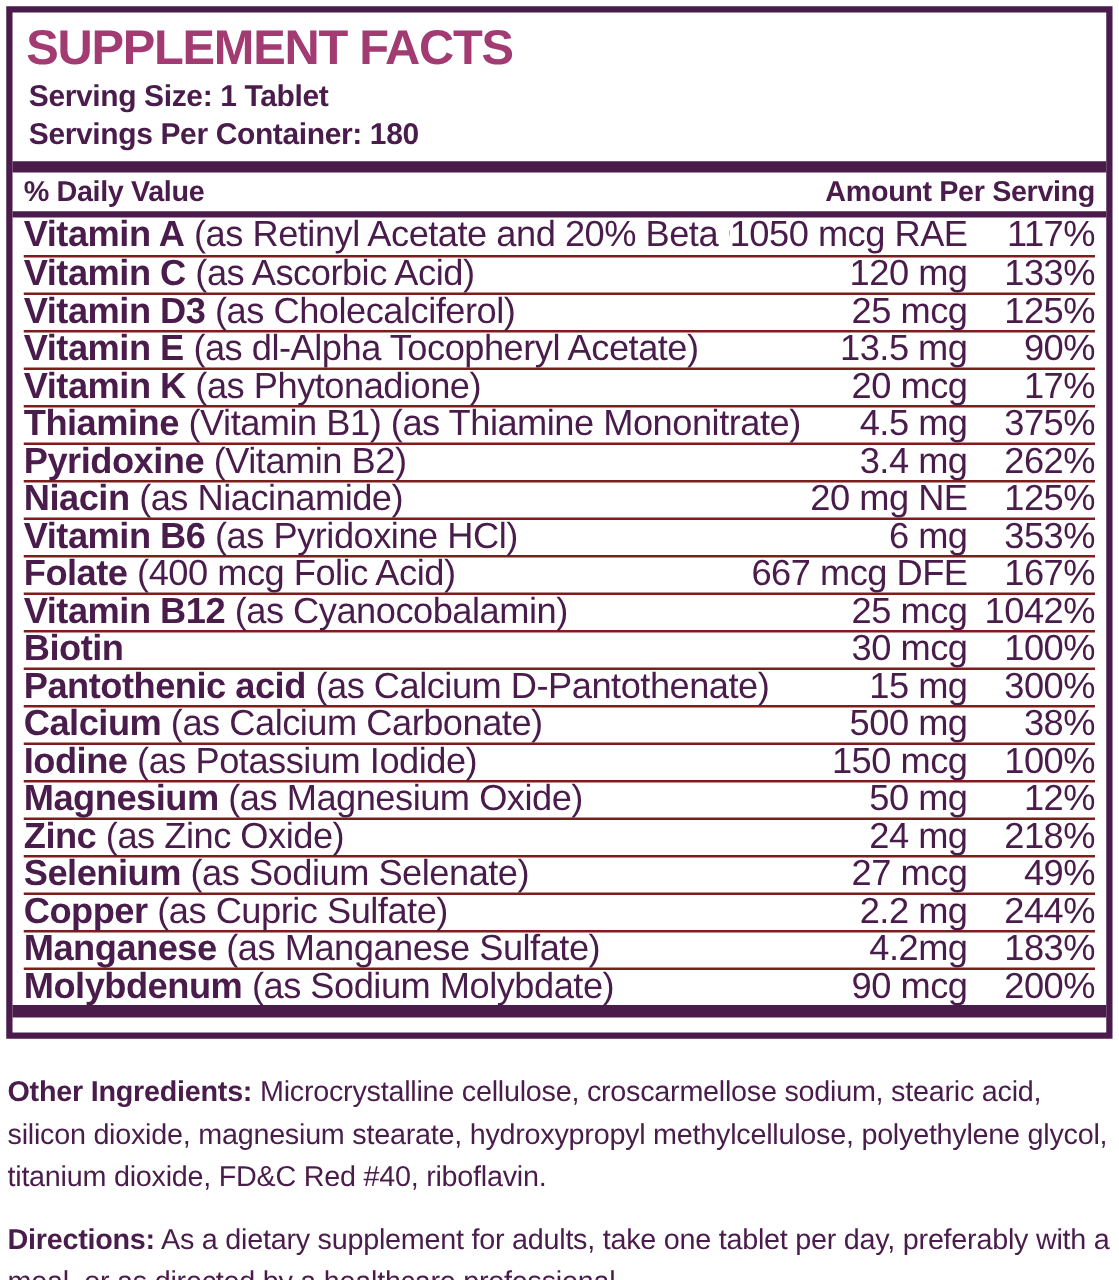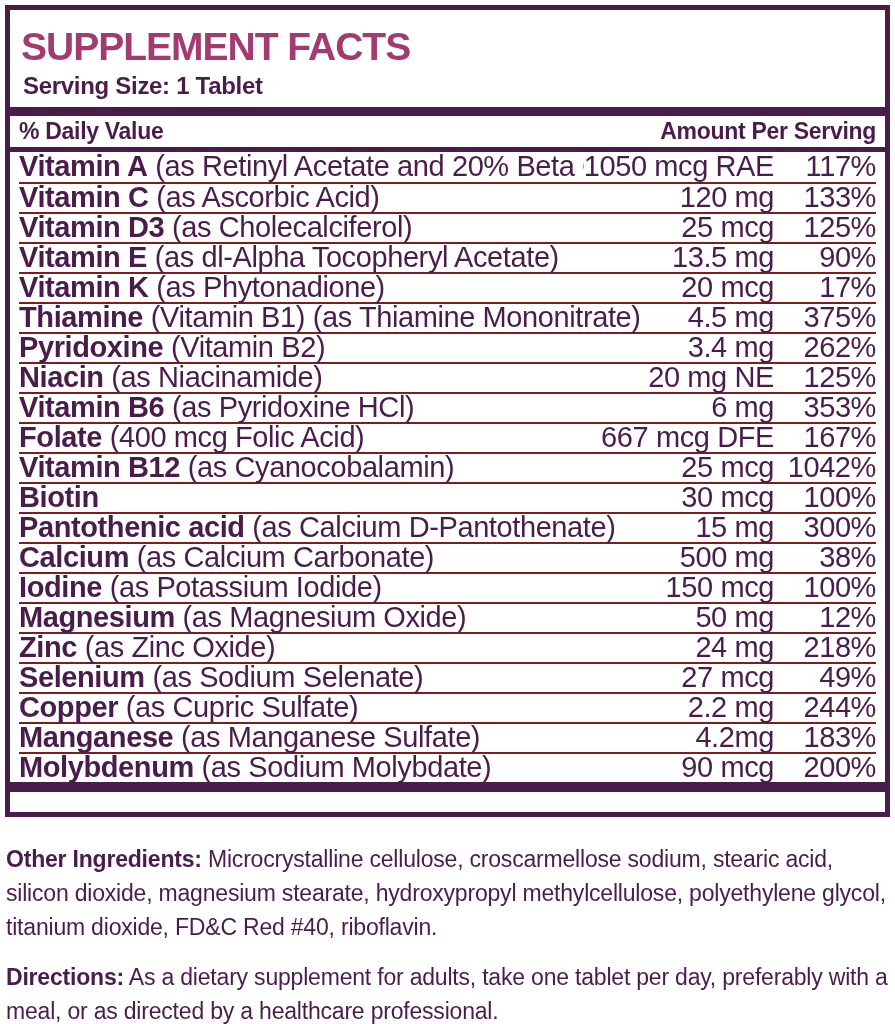--- a/index.html
+++ b/index.html
@@ -14,21 +14,21 @@
     width: 895px;
     height: 1024px;
     background: #ffffff;
     overflow: hidden;
   }
   .facts-box {
     box-sizing: border-box;
     margin: 5px 5px 0 5px;
     width: 885px;
     border: 5px solid #4A1C4B;
-    padding: 12px 9px;
+    padding: 4px 9px;
     background: #ffffff;
   }
   .title {
     color: #A33B73;
     font-size: 39px;
     font-weight: bold;
     letter-spacing: -1px;
     line-height: 1.05;
     margin: 5px 0 3px 2px;
     white-space: nowrap;
@@ -95,20 +95,21 @@
 <body>
 
 <div class="page">
 
   <div class="facts-box">
 
     <div class="title">SUPPLEMENT FACTS</div>
 
     <div class="serving-line">Serving Size: 1 Tablet</div>
 
+    <div class="serving-line">Servings Per Container: 180</div>
 
     <div class="bar bar-thick"></div>
 
     <div class="facts-header">
       <span>% Daily Value</span>
       <span>Amount Per Serving</span>
     </div>
 
     <div class="bar bar-medium"></div>
 

